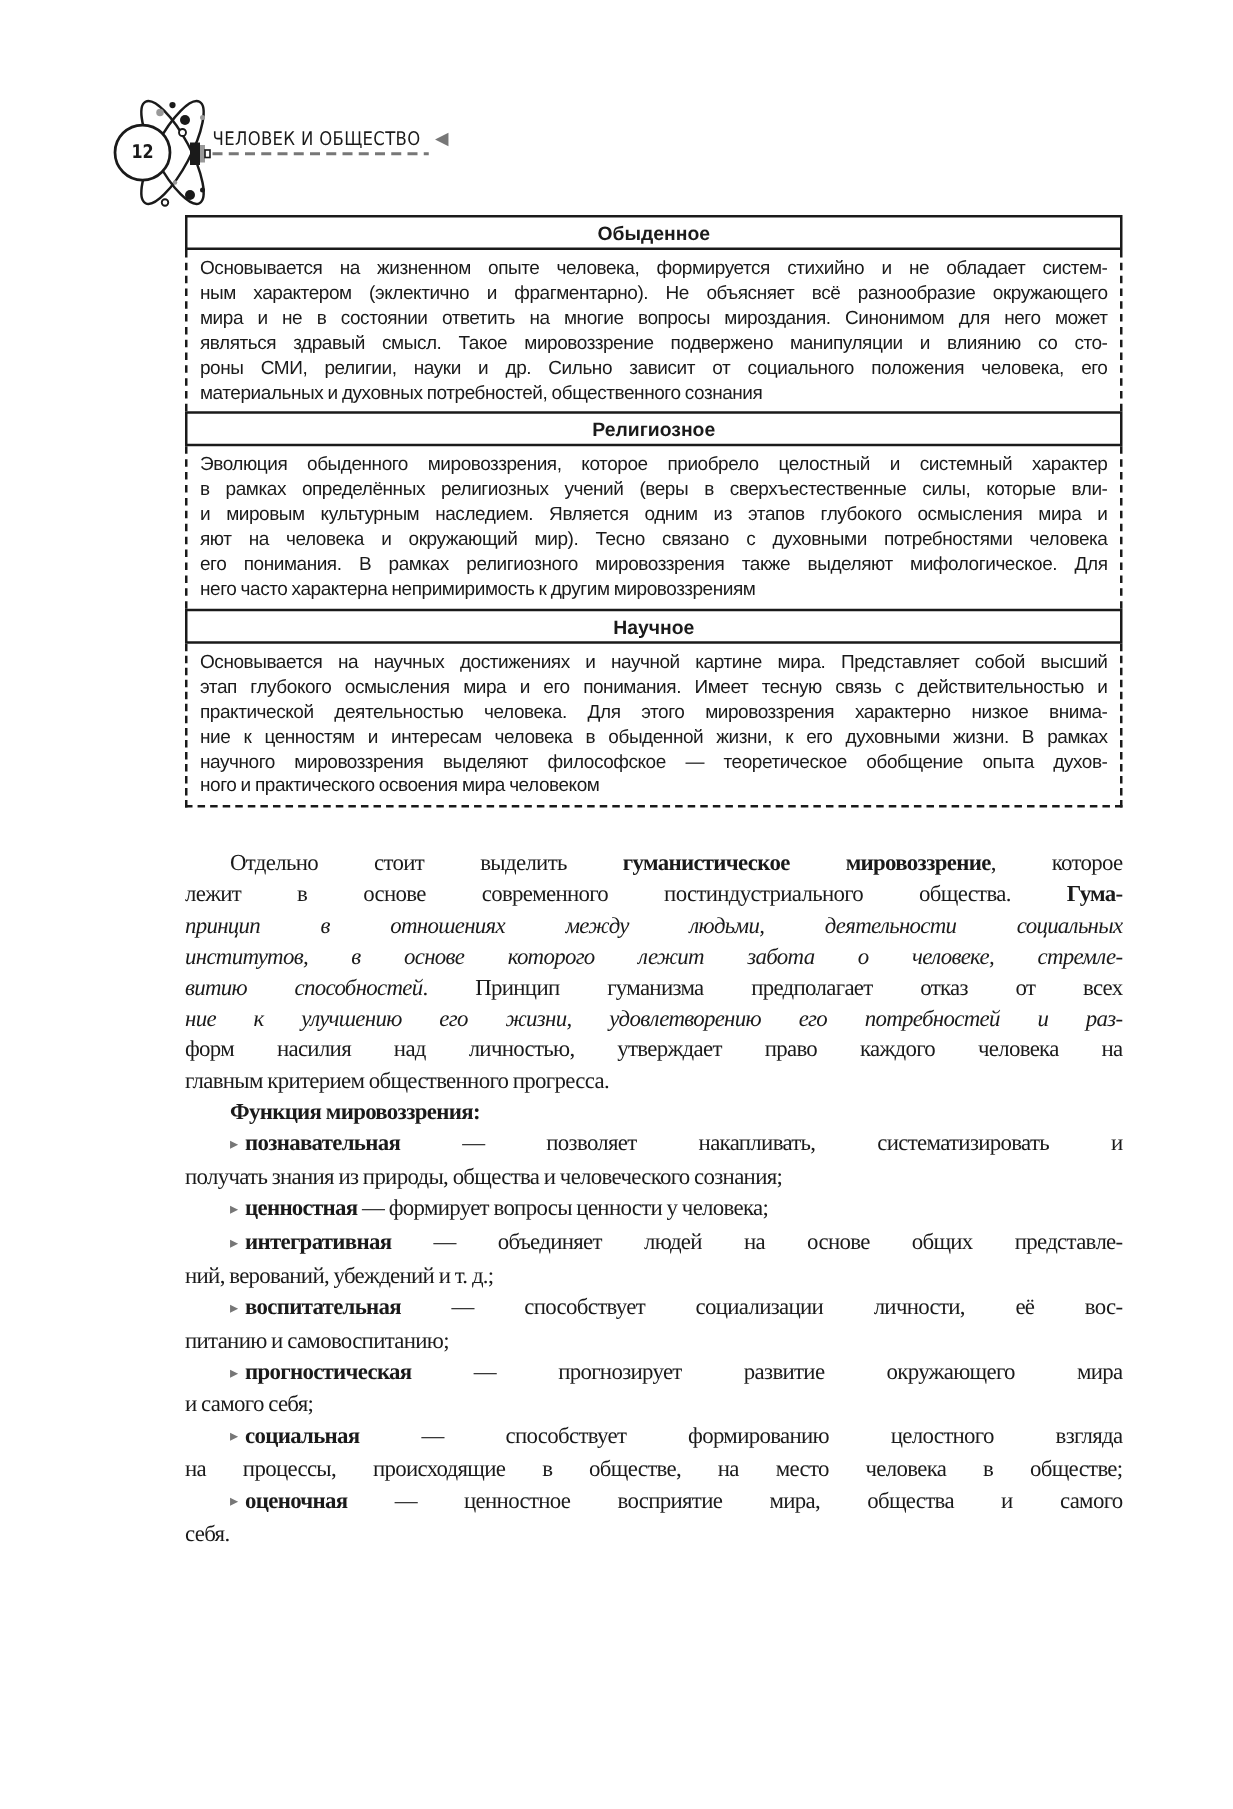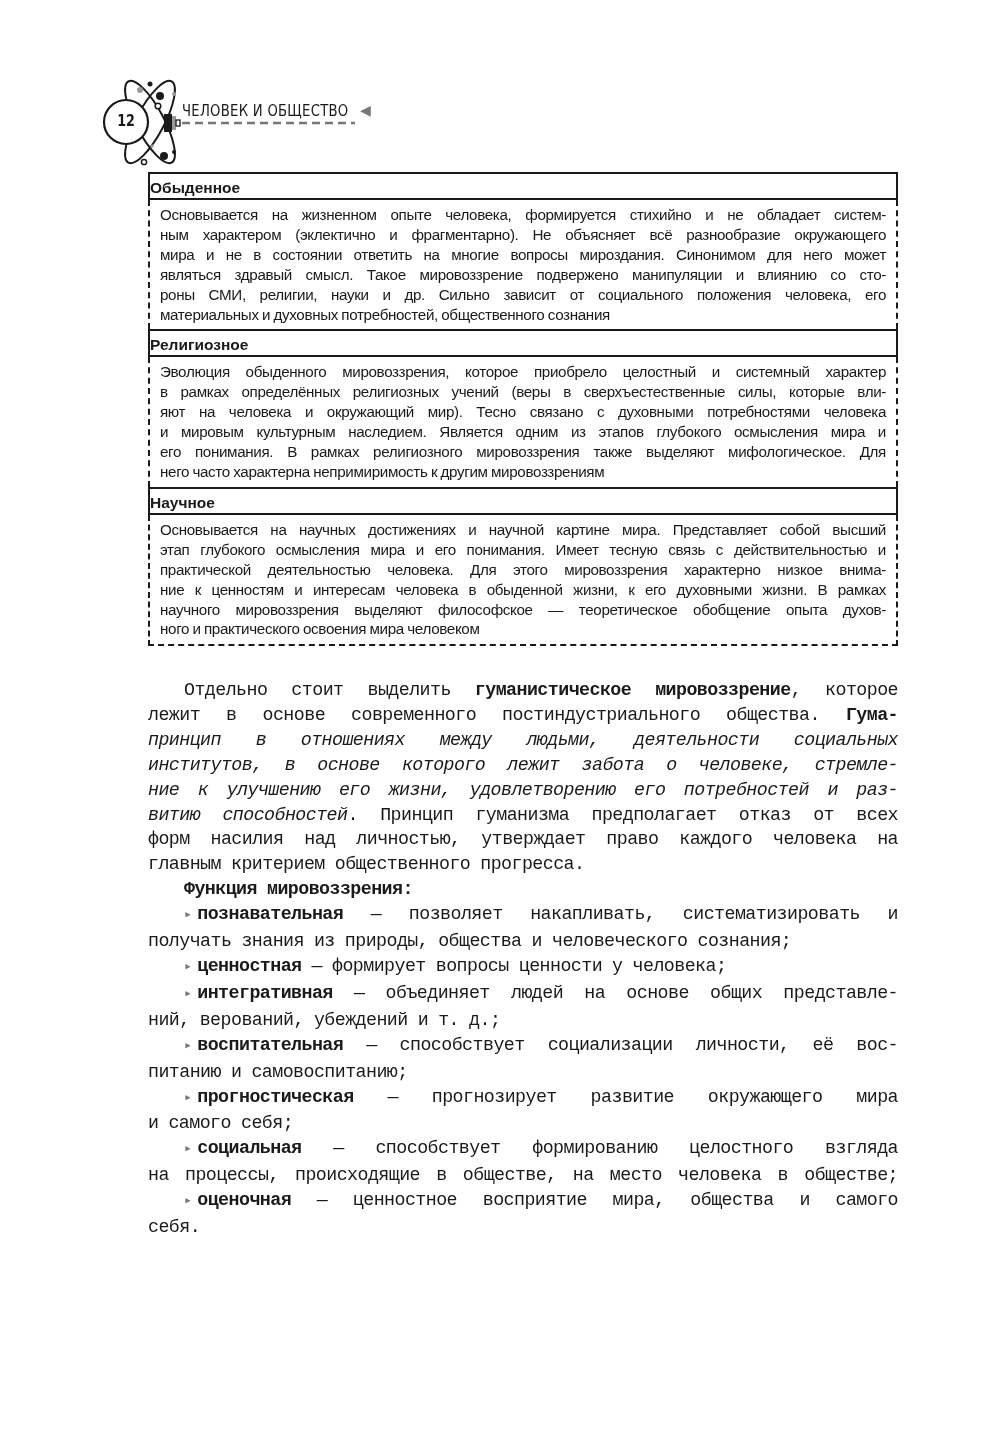--- a/index.html
+++ b/index.html
@@ -1,34 +1,34 @@
 <!DOCTYPE html>
 <html><head>
 <meta charset="utf-8">
 <style>
   html, body { margin: 0; padding: 0; background: #ffffff; }
   body { width: 986px; height: 1447px; position: relative; overflow: hidden; color: #1a1a1a; }
 
   
-  .rh { position: absolute; left: 100px; top: 76px; width: 300px; height: 92px; }
+  .rh { position: absolute; left: 88px; top: 76px; width: 300px; height: 92px; }
   .rh svg { position: absolute; left: 0; top: 0; }
   .rh-title { position: absolute; left: 82px; top: 26px; font-family: "DejaVu Sans", sans-serif; font-size: 15px; letter-spacing: 0.3px; transform: scaleX(0.88); transform-origin: left center; white-space: nowrap; color: #1a1a1a; }
   .rh-page { position: absolute; left: 4px; top: 36px; width: 44px; text-align: center; font-family: "DejaVu Sans", sans-serif; font-size: 15px; font-weight: bold; transform: scaleX(0.85); }
   .rh-arrow { position: absolute; left: 260px; top: 26px; font-size: 14px; color: #777; }
 
   
   .tbl { position: absolute; left: 148px; top: 172px; width: 750px; font-family: "Liberation Sans", sans-serif; }
-  .tbl-head { border: 2px solid #1a1a1a; height: 28px; line-height: 28px; text-align: left; font-weight: bold; font-size: 15.5px; box-sizing: border-box; }
+  .tbl-head { border: 2px solid #1a1a1a; height: 28px; line-height: 28px; text-align: center; font-weight: bold; font-size: 15.5px; box-sizing: border-box; }
   .tbl-body { border-left: 2px dashed #1a1a1a; border-right: 2px dashed #1a1a1a; padding: 5px 10px 5px 10px; font-size: 15.2px; line-height: 19.9px; text-align: justify; text-align-last: left; box-sizing: border-box; letter-spacing: -0.35px; word-spacing: -0.5px; }
   .tbl-body.last { border-bottom: 2px dashed #1a1a1a; }
   .tbl-body span { display: block; white-space: nowrap; text-align: justify; text-align-last: justify; }
   .tbl-body span.end { text-align-last: left; }
 
   
-  .body { position: absolute; left: 148px; top: 678px; width: 750px; font-family: Liberation Mono, monospace; font-size: 18.3px; line-height: 24.9px; letter-spacing: -0.55px; word-spacing: -0.4px; }
+  .body { position: absolute; left: 148px; top: 678px; width: 750px; font-family: Liberation Serif, serif; font-size: 18.3px; line-height: 24.9px; letter-spacing: -0.55px; word-spacing: -0.4px; }
   .ln { display: block; white-space: nowrap; text-align: justify; text-align-last: justify; }
   .ln.end { text-align-last: left; }
   .ind { padding-left: 36px; }
   .b { font-weight: bold; }
   .i { font-style: italic; }
   .tri { color: #777; font-size: 13px; margin-right: 6px; position: relative; top: -1px; }
 </style>
 </head>
 <body>
 
@@ -69,44 +69,44 @@
     <span>ным характером (эклектично и фрагментарно). Не объясняет всё разнообразие окружающего</span>
     <span>мира и не в состоянии ответить на многие вопросы мироздания. Синонимом для него может</span>
     <span>являться здравый смысл. Такое мировоззрение подвержено манипуляции и влиянию со сто-</span>
     <span>роны СМИ, религии, науки и др. Сильно зависит от социального положения человека, его</span>
     <span class="end">материальных и духовных потребностей, общественного сознания</span>
   </div>
   <div class="tbl-head">Религиозное</div>
   <div class="tbl-body">
     <span>Эволюция обыденного мировоззрения, которое приобрело целостный и системный характер</span>
     <span>в рамках определённых религиозных учений (веры в сверхъестественные силы, которые вли-</span>
+    <span>и мировым культурным наследием. Является одним из этапов глубокого осмысления мира и</span>
     <span>яют на человека и окружающий мир). Тесно связано с духовными потребностями человека</span>
-    <span>и мировым культурным наследием. Является одним из этапов глубокого осмысления мира и</span>
     <span>его понимания. В рамках религиозного мировоззрения также выделяют мифологическое. Для</span>
     <span class="end">него часто характерна непримиримость к другим мировоззрениям</span>
   </div>
   <div class="tbl-head">Научное</div>
   <div class="tbl-body last">
     <span>Основывается на научных достижениях и научной картине мира. Представляет собой высший</span>
     <span>этап глубокого осмысления мира и его понимания. Имеет тесную связь с действительностью и</span>
     <span>практической деятельностью человека. Для этого мировоззрения характерно низкое внима-</span>
     <span>ние к ценностям и интересам человека в обыденной жизни, к его духовными жизни. В рамках</span>
     <span>научного мировоззрения выделяют философское — теоретическое обобщение опыта духов-</span>
     <span class="end">ного и практического освоения мира человеком</span>
   </div>
 </div>
 
 <div class="body">
   <div>
     <span class="ln ind"><span>Отдельно стоит выделить </span><span class="b">гуманистическое мировоззрение</span><span>, которое</span></span>
     <span class="ln"><span>лежит в основе современного постиндустриального общества. </span><span class="b">Гума-</span></span>
     <span class="ln i">принцип в отношениях между людьми, деятельности социальных</span>
     <span class="ln i">институтов, в основе которого лежит забота о человеке, стремле-</span>
+    <span class="ln"><span class="i">витию способностей</span><span>. Принцип гуманизма предполагает отказ от всех</span></span>
     <span class="ln i">ние к улучшению его жизни, удовлетворению его потребностей и раз-</span>
-    <span class="ln"><span class="i">витию способностей</span><span>. Принцип гуманизма предполагает отказ от всех</span></span>
     <span class="ln">форм насилия над личностью, утверждает право каждого человека на</span>
     <span class="ln end">главным критерием общественного прогресса.</span>
   </div>
 
   <span class="ln end ind b">Функция мировоззрения:</span>
 
   <div>
 
     <span class="ln ind"><span class="tri">▸</span><span class="b">познавательная</span><span> — позволяет накапливать, систематизировать и</span></span>
     <span class="ln end">получать знания из природы, общества и человеческого сознания;</span>

